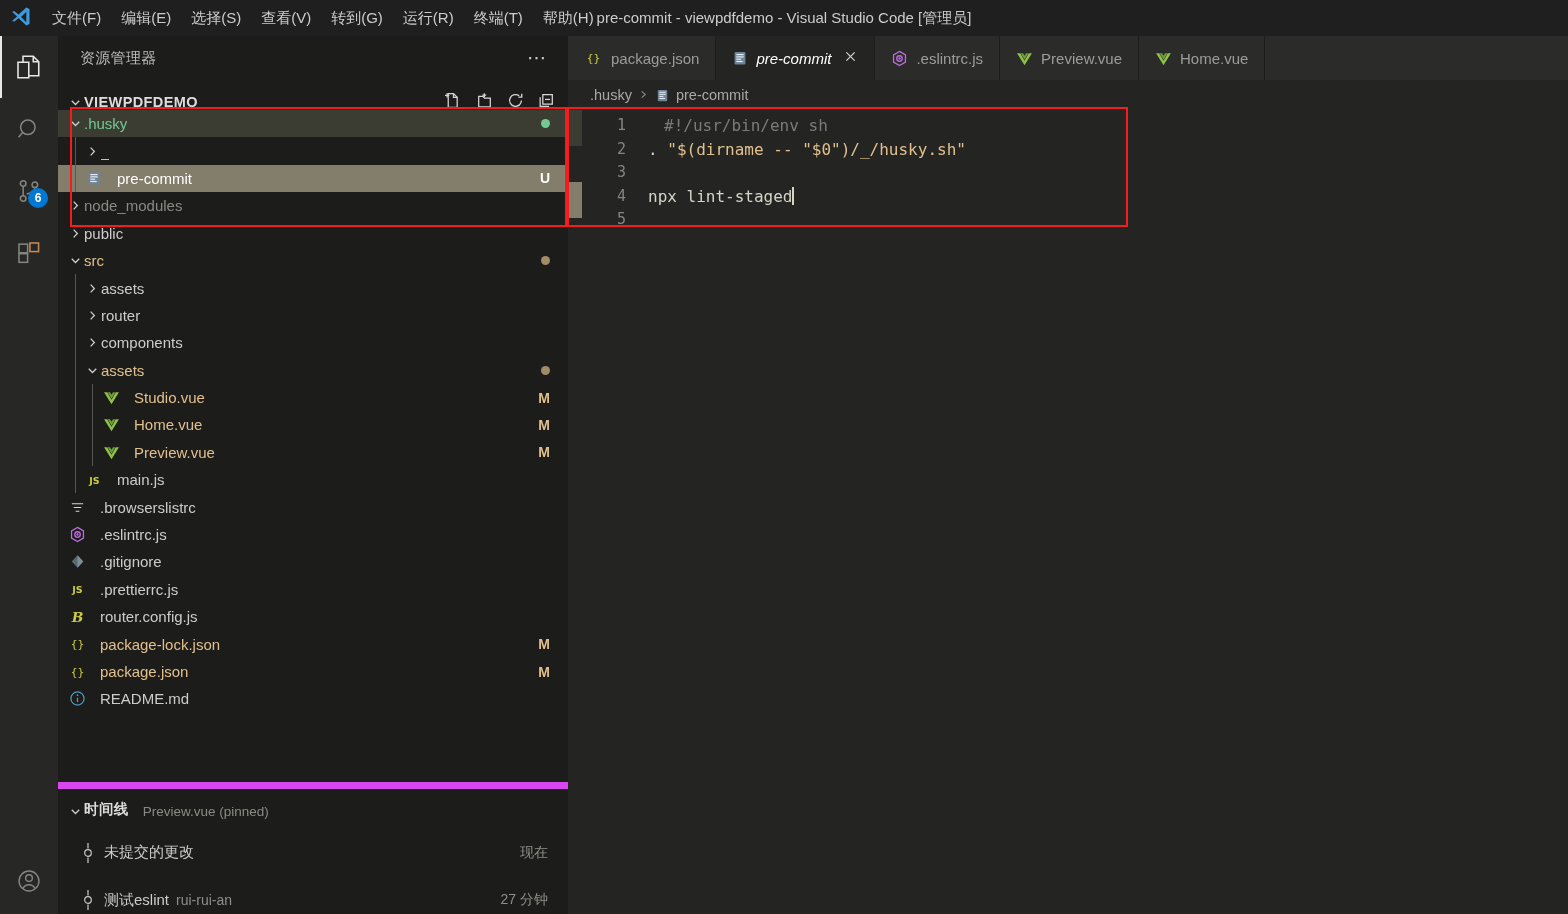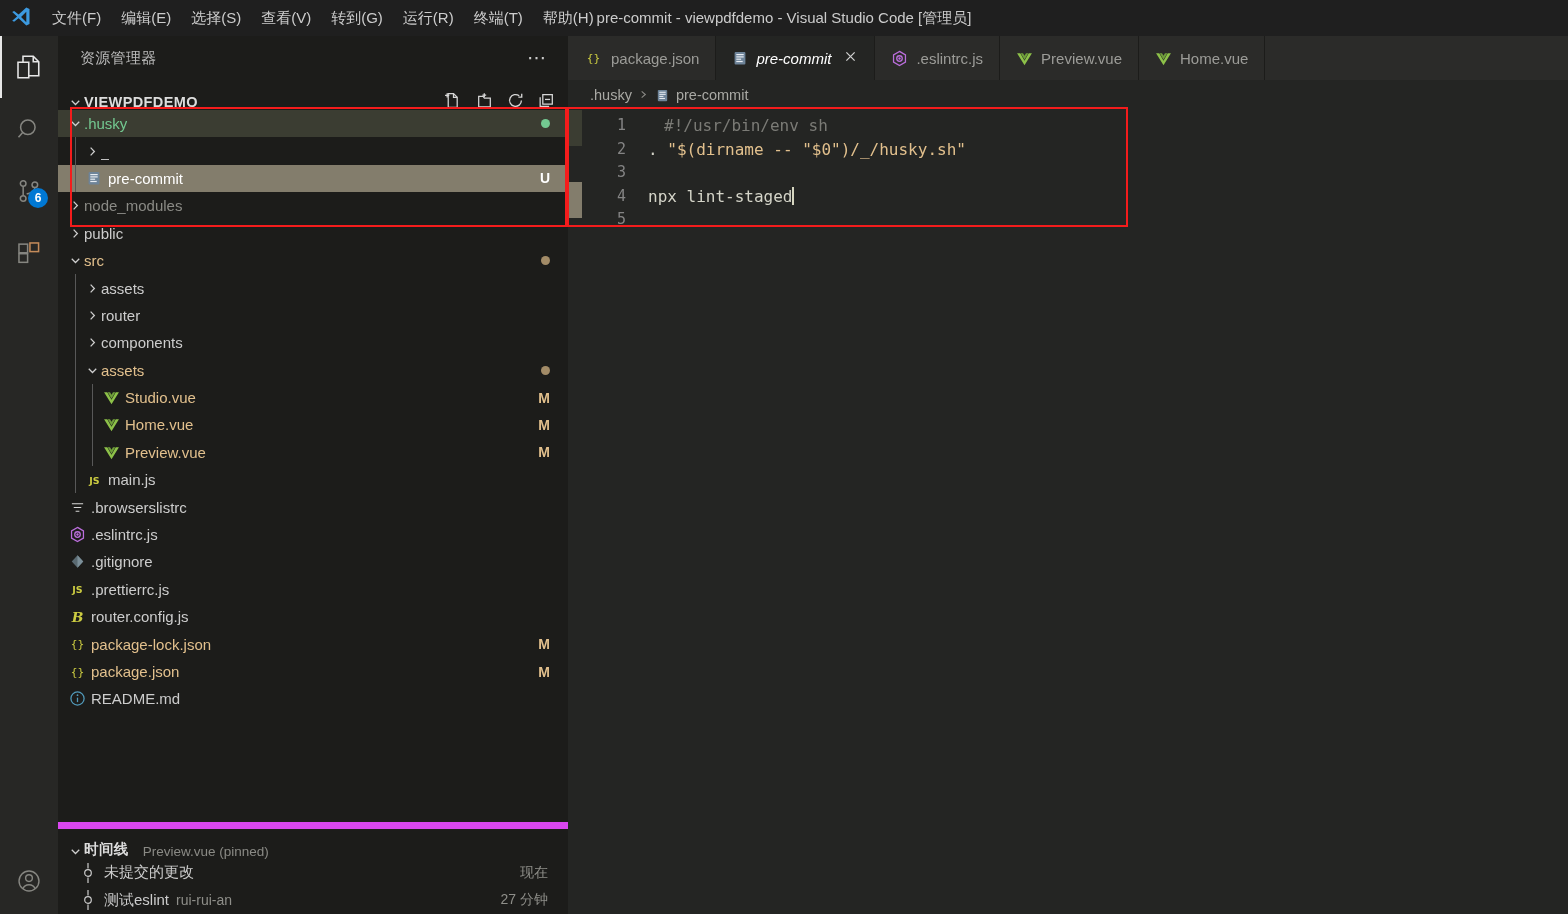--- a/index.html
+++ b/index.html
@@ -100,38 +100,38 @@
     height: 27.4px; display: flex; align-items: center;
     padding-right: 18px; position: relative; cursor: pointer;
     white-space: nowrap; font-size: 15px; color: #cccccc;
   }
   .row .twisty {
     width: 18px; flex: 0 0 18px; display: flex; align-items: center; justify-content: center;
     color: #cfcfcf;
   }
   .row .ficon {
     width: 22px; flex: 0 0 22px; display: flex; align-items: center; justify-content: center;
-    margin-right: 3px;
+    margin-right: 12px;
   }
   .row .lbl { overflow: hidden; text-overflow: ellipsis; }
   .row .badge { margin-left: auto; font-size: 14px; font-weight: bold; }
   .row .dot { margin-left: auto; width: 9px; height: 9px; border-radius: 50%; }
   .row.selected { background: #837d6c; }
   .row.selected .lbl { color: #ffffff; }
   .row.folder-hl { background: #3b3d32; }
   .row .guide {
     position: absolute; top: 0; bottom: 0; width: 1px; background: #585858;
   }
   .g1 { left: 17px; } .g2 { left: 34px; }
 
   
   .timeline { flex: 0 0 auto; border-top: 7px solid #d946ef; }
   .tl-row {
     height: 27.4px; display: flex; align-items: center; font-size: 15px;
-    padding-left: 22px; padding-right: 20px; color: #cccccc; cursor: pointer;
+    padding-left: 22px; padding-right: 20px; color: #cccccc; cursor: pointer; margin-top: 20px;
   }
   .tl-row .tlic { width: 24px; flex: 0 0 24px; display:flex; align-items:center; color:#cccccc; }
   .tl-row .author { color: #8e8e89; margin-left: 7px; font-size: 14px; }
   .tl-row .when { margin-left: auto; color: #8e8e89; font-size: 14px; }
 
   
   .editor-area { flex: 1 1 auto; display: flex; flex-direction: column; background: #242523; min-width: 0; }
   .tabbar { height: 44px; flex: 0 0 44px; display: flex; background: #2b2b29; }
   .tab {
     display: flex; align-items: center; gap: 8px;

